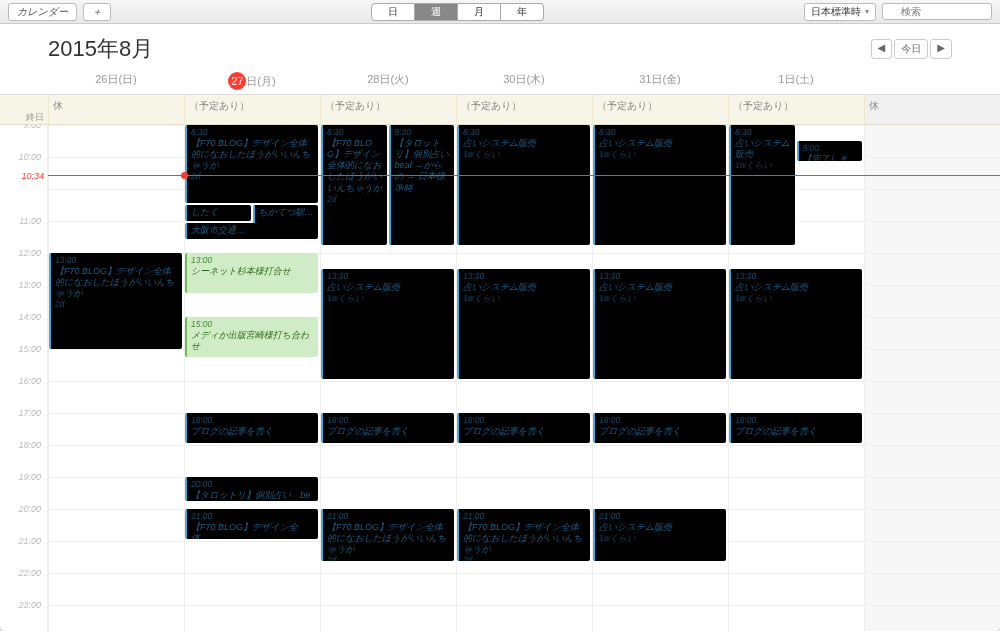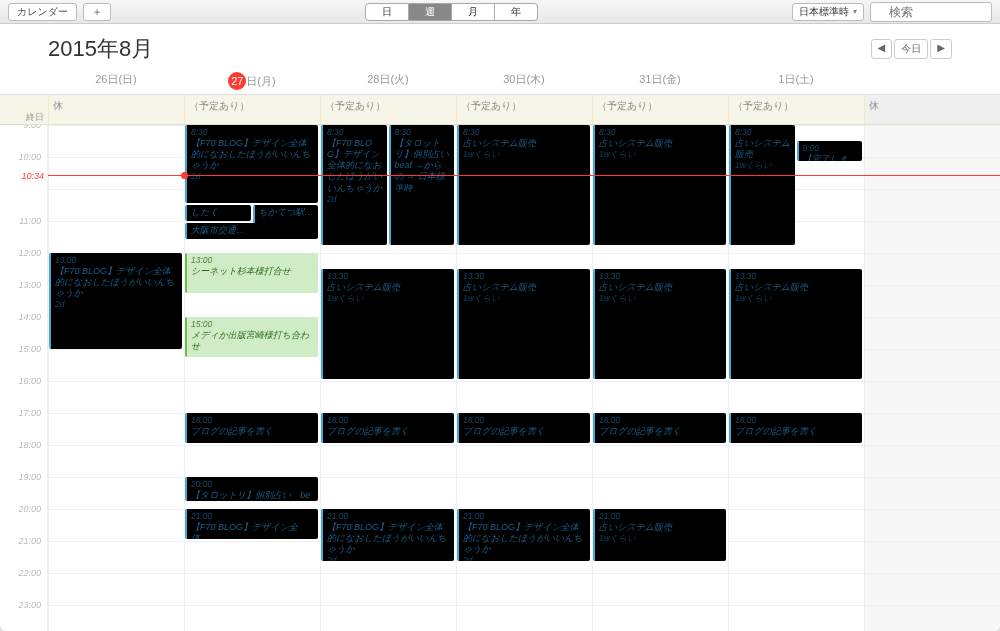--- a/index.html
+++ b/index.html
@@ -1,29 +1,29 @@
 <!DOCTYPE html>
 <html><head>
 <meta charset="utf-8">
 <style>
 * { margin: 0; padding: 0; box-sizing: border-box; }
 body { font-family: -apple-system, "Helvetica Neue", sans-serif; background: #fff; font-size: 11px; color: #333; }
 .window { width: 1000px; height: 631px; background: #fff; box-shadow: 0 20px 60px rgba(0,0,0,0.3); border-radius: 6px; overflow: hidden; display: flex; flex-direction: column; }
 
 .toolbar { height: 24px; background: linear-gradient(#f6f6f6, #e8e8e8); border-bottom: 1px solid #ccc; display: flex; align-items: center; padding: 0 8px; gap: 6px; }
-.tb-btn { background: #fff; border: 1px solid #bbb; border-radius: 3px; padding: 1px 8px; font-size: 10px; color: #555; cursor: pointer; }
+.tb-btn { background: #fff; border: 1px solid #bbb; border-radius: 3px; padding: 1px 8px; font-size: 10px; color: #555; cursor: pointer; font-style: italic; }
 .tb-seg { display: flex; margin: 0 auto; }
 .tb-seg .seg { border: 1px solid #aaa; padding: 1px 16px; font-size: 10px; background: #fff; cursor: pointer; }
 .tb-seg .seg:first-child { border-radius: 4px 0 0 4px; }
 .tb-seg .seg:last-child { border-radius: 0 4px 4px 0; }
 .tb-seg .seg + .seg { border-left: none; }
 .tb-seg .seg.active { background: #888; color: #fff; }
 .tz-sel { border: 1px solid #bbb; border-radius: 3px; padding: 1px 6px; font-size: 10px; background: #fff; display: flex; align-items: center; gap: 4px; }
 .tz-sel::after { content: "▾"; font-size: 8px; color: #888; }
-.search { border: 1px solid #bbb; border-radius: 3px; padding: 2px 6px 2px 18px; font-size: 12px; width: 122px; background: #fff; color: #999; position: relative; }
+.search { border: 1px solid #bbb; border-radius: 3px; padding: 2px 6px 2px 18px; font-size: 10px; width: 110px; background: #fff; color: #999; position: relative; }
 .search-wrap { position: relative; }
 .search-wrap::before { content: "🔍"; position: absolute; left: 4px; top: 1px; font-size: 9px; filter: grayscale(1); opacity: .6; }
 
 .header { padding: 10px 48px 4px; display: flex; align-items: center; }
 .title { font-size: 22px; font-weight: 400; }
 .nav-btns { margin-left: auto; display: flex; gap: 2px; }
 .nav-btns .nb { border: 1px solid #ccc; background: #fff; border-radius: 3px; padding: 2px 6px; font-size: 10px; color: #666; cursor: pointer; }
 
 .dayheads { display: grid; grid-template-columns: 48px repeat(7, 1fr); border-bottom: 1px solid #ddd; }
 .dayhead { text-align: center; padding: 4px 0; font-size: 11px; color: #999; }

